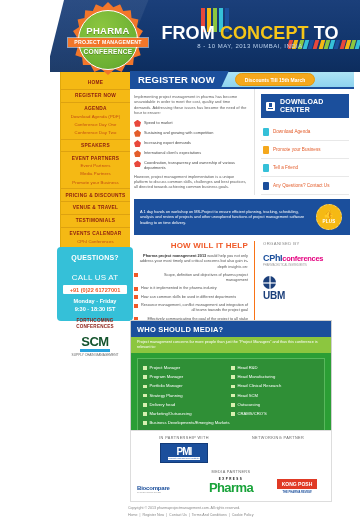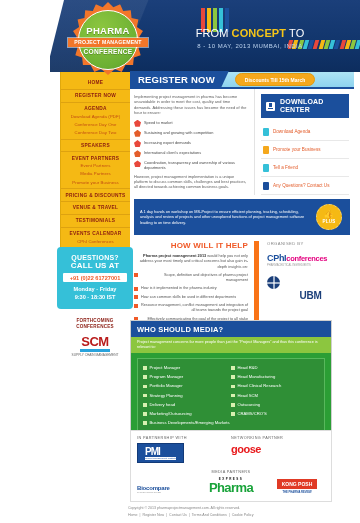--- a/index.html
+++ b/index.html
@@ -45,21 +45,21 @@
     background:#f2762a; color:#fff; font-size:5.2px; font-weight:bold;
     padding:1.5px 6px; margin:1.5px 0; letter-spacing:.2px; white-space:nowrap;
     box-shadow:0 0 0 1px rgba(255,255,255,.5);
   }
   .badge-l3 { color:#fff; font-weight:bold; font-size:6.6px; letter-spacing:.3px; text-shadow:0 1px 0 rgba(0,0,0,.2); }
 
   .bars { position:absolute; left:201px; top:8px; display:flex; gap:2.5px; }
   .bars i { display:block; width:3.5px; height:24px; }
 
   .tagline { position:absolute; left:150px; top:27px; width:200px; text-align:center; z-index:4;}
-  .tl1 { font-size:11px; font-weight:normal; color:#ffffff; letter-spacing:.1px; line-height:13px;}
+  .tl1 { font-size:18px; font-weight:bold; color:#ffffff; letter-spacing:.1px; line-height:13px;}
   .tl1 b { color:#f5c518; }
   .tl2 { font-size:14.5px; font-weight:bold; color:#f5c518; line-height:15.5px; letter-spacing:-.1px;}
   .tl3 { font-size:6px; color:#bcd3ef; letter-spacing:.5px; margin-top:3px; }
   .dashes { position:absolute; right:0; top:40px; width:72px; height:9px; display:flex; gap:1.5px; overflow:hidden;}
   .dashes i { width:5px; height:9px; transform:skewX(-16deg); }
 
   
   .sidebar {
     position:absolute; left:60px; top:72px; width:70px; background:#f5b914;
     padding:5px 0 8px; border-left:1px solid #e0a80c;
@@ -75,29 +75,29 @@
     padding:1.6px 2px; letter-spacing:.1px;
   }
   .nav-group { border-bottom:1px solid rgba(180,120,10,.35); padding-bottom:2px; }
   .nav-group .nav-item { border-bottom:none; padding-bottom:1px; }
 
   .questions-box {
     position:absolute; left:57px; top:247px; width:76px; padding:7px 4px 8px;
     background:#35c0d8; border-radius:4px; text-align:center; color:#fff;
   }
   .q1 { font-size:7px; font-weight:bold; letter-spacing:.2px; }
-  .q2 { font-size:8px; font-weight:bold; letter-spacing:.2px; margin-top:0px;}
+  .q2 { font-size:8px; font-weight:normal; letter-spacing:.2px; margin-top:12px;}
   .q3 { font-size:5.6px; font-weight:bold; color:#f05a28; background:#fff; margin:3px 2px; padding:1.5px 0; border-radius:1px;}
   .q4 { font-size:5.6px; font-weight:bold; color:#fff; line-height:8px;}
 
   .forthcoming {
     position:absolute; left:57px; top:318px; width:76px; text-align:center;
   }
   .fc-title { font-size:4.6px; color:#8a1a10; font-weight:bold; line-height:6px; letter-spacing:.2px;}
-  .scm-logo { margin-top:4px; font-size:13px; font-weight:bold; color:#b91c1c; letter-spacing:-.5px;}
+  .scm-logo { margin-top:4px; font-size:13px; font-weight:bold; color:#14532d; letter-spacing:-.5px;}
   .scm-bar { width:30px; height:2.5px; background:#29a3dc; margin:0 auto;}
   .scm-sub { font-size:3.2px; color:#666; margin-top:1px;}
 
   
   .main { position:absolute; left:130px; top:72px; width:224px; }
 
   .register-bar {
     display:flex; align-items:center; height:17px;
     background: linear-gradient(180deg,#aee4f5,#8ed3ee);
     border-bottom:2px solid #1b4f9c;
@@ -156,26 +156,26 @@
 
   .help-row { display:flex; margin-top:6px;}
   .help-left { width:124px; padding:0 6px 0 4px;text-align:right;}
   .help-title { color:#f05a28; font-size:8px; font-weight:bold; letter-spacing:.2px;}
   .help-sub { font-size:3.9px; color:#555; line-height:5.4px; margin-top:3px;}
   .help-sub b { color:#333; }
   .hrow { display:flex; gap:3px; margin-top:3.5px; align-items:flex-start;}
   .hsq { width:4px; height:4px; background:#f05a28; flex:none; margin-top:.6px;}
   .htext { font-size:3.8px; color:#555; line-height:5px;}
 
-  .help-right { width:100px; border-left:5px solid #f97316; padding-left:8px; text-align:center;}
+  .help-right { width:100px; border-left:1px solid #f97316; padding-left:8px; text-align:center;}
   .org-label { font-size:4.2px; color:#888; letter-spacing:.4px; text-align:left;}
   .cphi { margin-top:7px; font-size:9px; font-weight:bold; color:#1b4f9c; letter-spacing:-.3px; text-align:left;}
   .cphi em { color:#e4007f; font-style:normal; font-size:7.5px;}
   .cphi-sub { font-size:2.7px; color:#999; text-align:left; margin-top:1px;}
-  .ubm { margin-top:9px; text-align:center; }
+  .ubm { margin-top:9px; text-align:left; }
   .ubm-globe { width:13px; height:13px; border-radius:50%; background:#1b3f7a; position:relative; }
   .ubm-globe:after{content:"";position:absolute;left:5.5px;top:0;width:2px;height:13px;background:#fff;opacity:.6;}
   .ubm-globe:before{content:"";position:absolute;left:0;top:5.5px;width:13px;height:2px;background:#fff;opacity:.6;}
   .ubm-txt { font-size:10px; font-weight:bold; color:#1b3f7a; letter-spacing:-.2px; margin-top:1px;}
 
   
   .wsa {
     position:absolute; left:130px; top:320px; width:202px;
     border:1px solid #cfcfcf; background:#fff;
   }
@@ -192,21 +192,21 @@
   .wsa-cols { display:flex; }
   .wsa-col { width:50%; }
   .wsa-li { display:flex; align-items:center; gap:3px; padding:1.6px 0;}
   .wsa-sq { width:3.5px; height:3.5px; background:#d8f0b0; flex:none;}
   .wsa-t { font-size:4.2px; color:#fff; line-height:6px;}
 
   
   .partners { position:absolute; left:130px; top:430px; width:202px; background:#fff;
     border:1px solid #ddd; padding:5px 6px 7px;}
   .prow { display:flex; }
-  .pcol { flex:1; }
+  .pcol { flex:1; text-align:center; }
   .p-label { font-size:3.8px; color:#666; letter-spacing:.4px; margin-bottom:3px;}
   .pmi {
     display:inline-block; background:#1b4f9c; color:#fff; font-size:10px; font-weight:bold;
     padding:2px 7px; letter-spacing:-1px; border:1px solid #123a78;
   }
   .pmi-sub { font-size:2.4px; background:#fff; color:#1b4f9c; display:block; letter-spacing:0; font-weight:normal;}
   .goose { font-size:11px; font-weight:bold; color:#e8191c; letter-spacing:-.5px;}
   .media-row { display:flex; align-items:flex-end; margin-top:7px;}
   .bio { font-size:6px; font-weight:bold; color:#1b4f9c; letter-spacing:-.2px;}
   .bio-sub { font-size:2.4px; color:#999;}
@@ -506,21 +506,20 @@
     <div class="prow">
       <div class="pcol">
         <div class="p-label">IN PARTNERSHIP WITH</div>
         <div class="pmi">
           <span>PMI</span>
           <span class="pmi-sub">Project Management Institute</span>
         </div>
       </div>
       <div class="pcol">
         <div class="p-label">NETWORKING PARTNER</div>
-        <div class="goose">goose</div>
       </div>
     </div>
     <div class="media-row">
       <div style="width:56px;text-align:left;">
         <div class="bio">Biocompare</div>
         <div class="bio-sub">THE BUYER'S GUIDE</div>
       </div>
       <div style="flex:1;text-align:center;">
         <div class="p-label">MEDIA PARTNERS</div>
         <div class="exp-s">EXPRESS</div>

